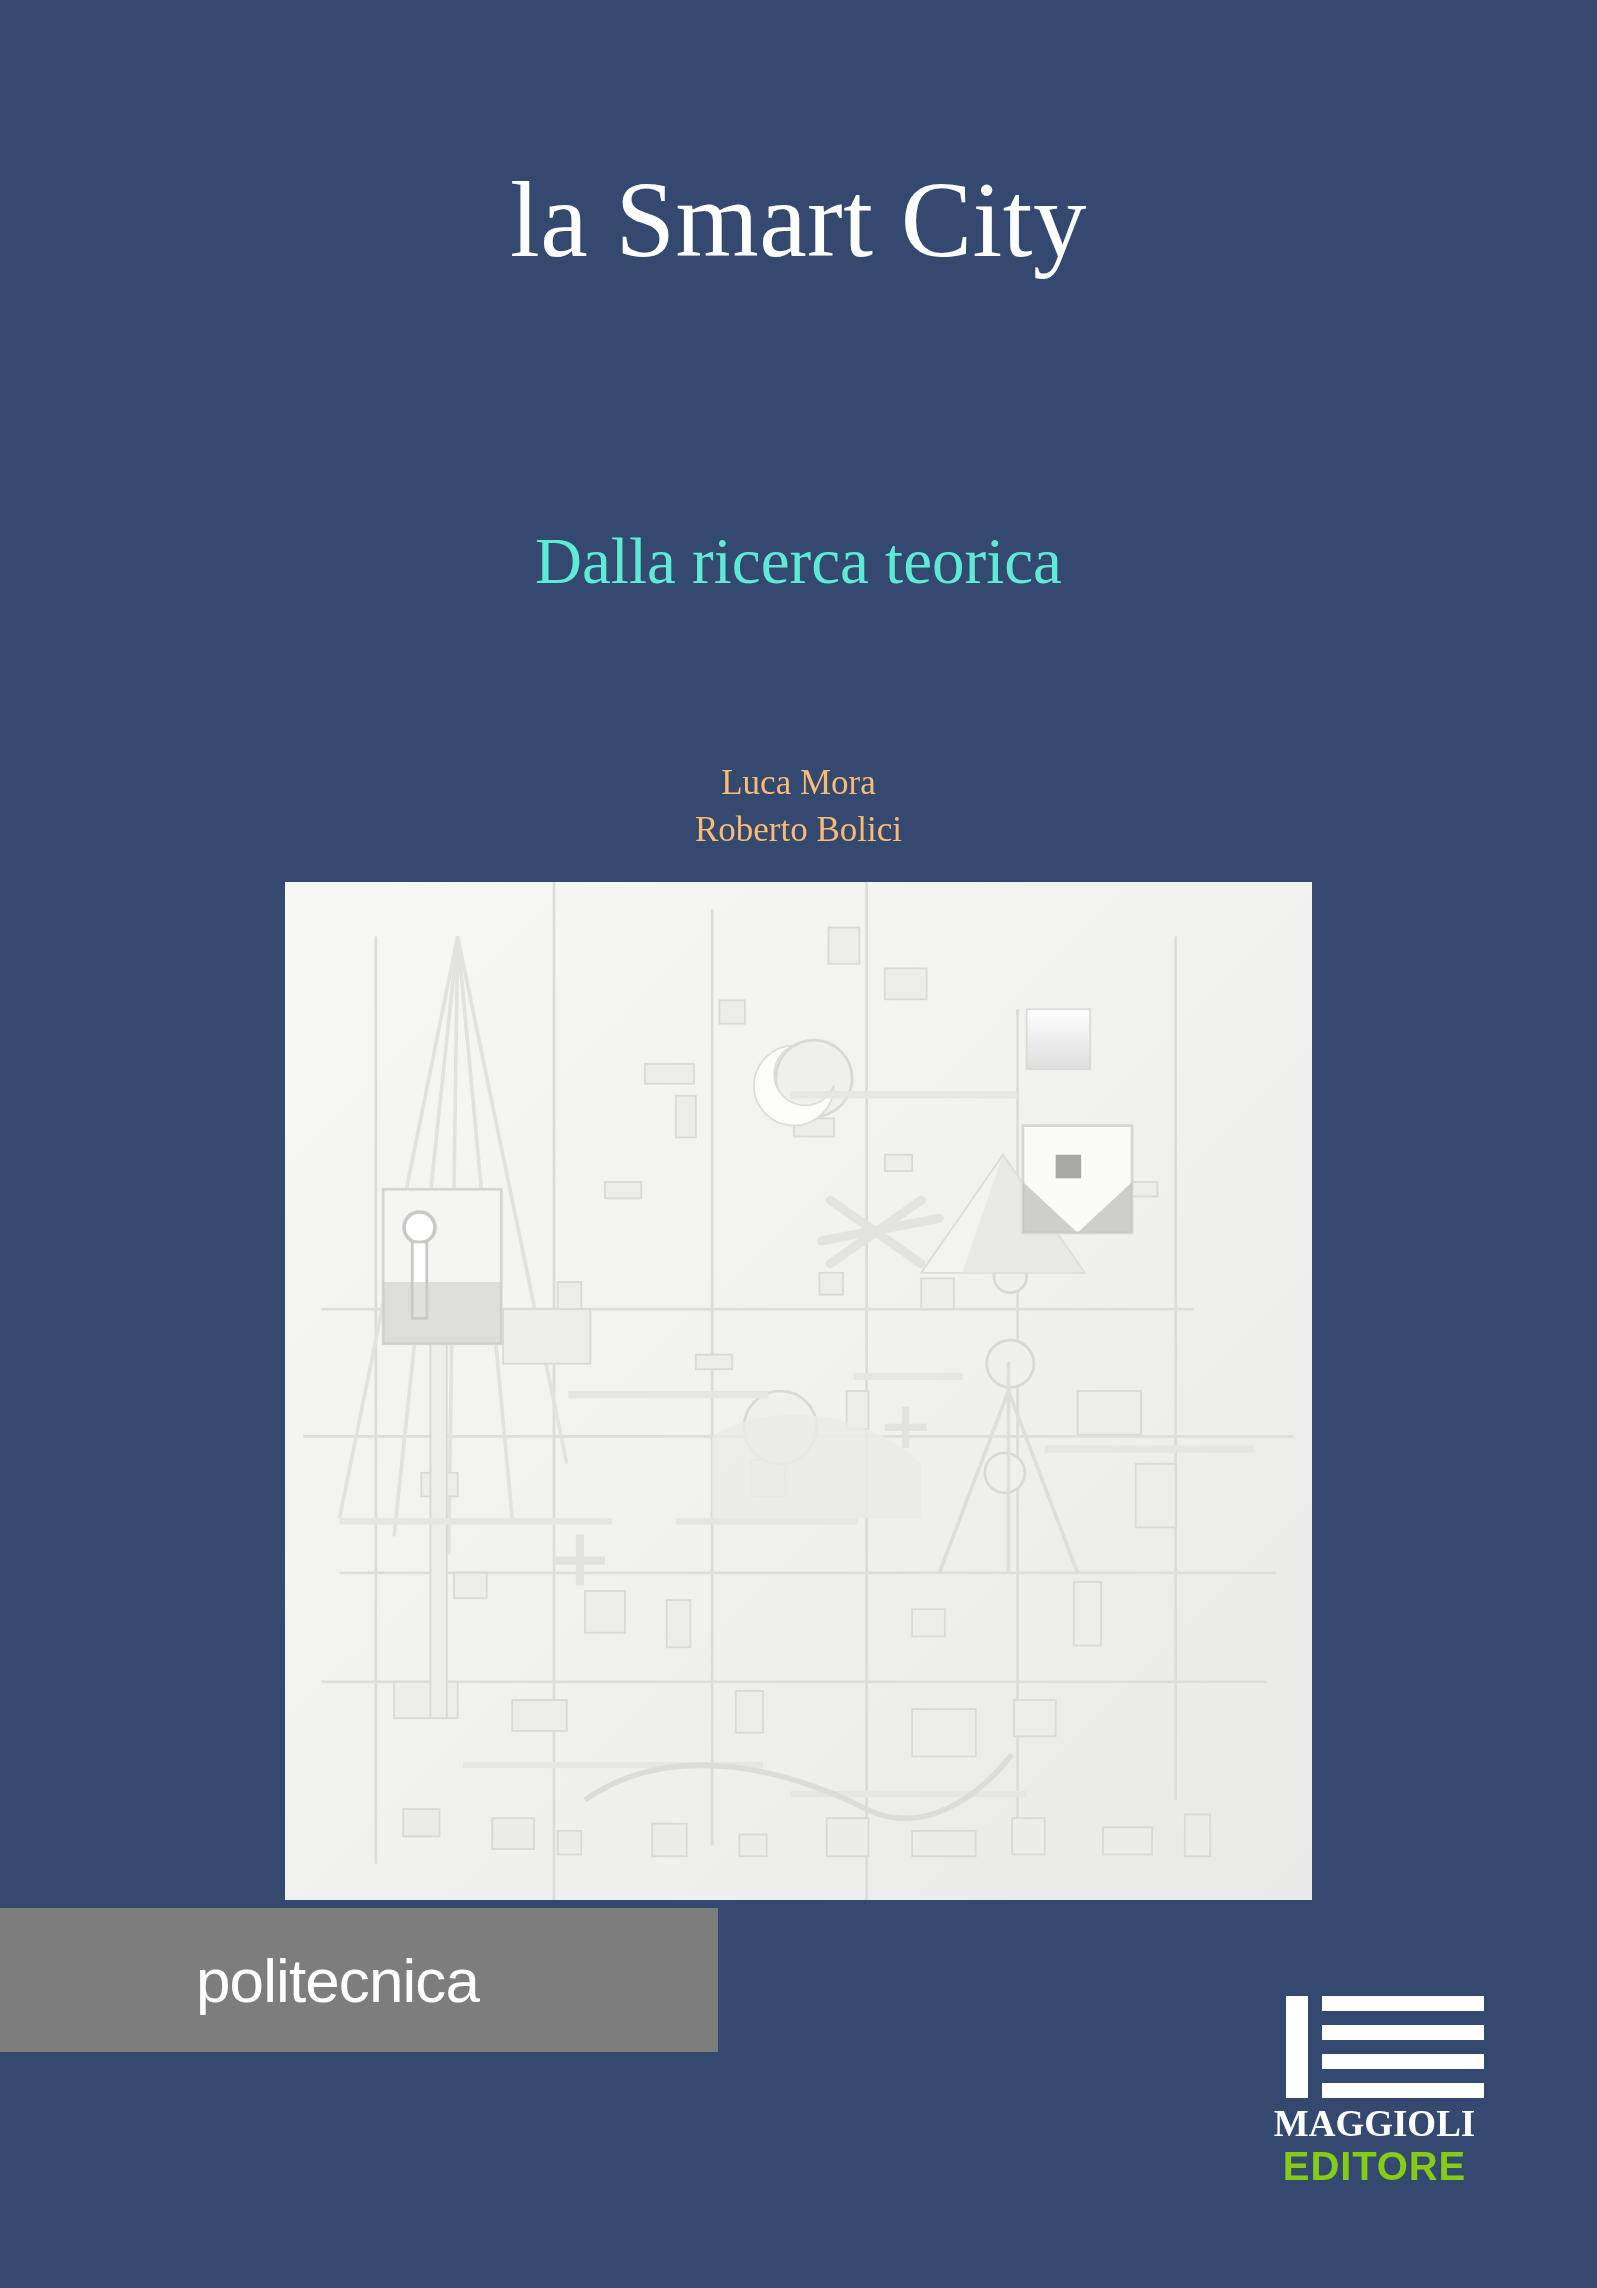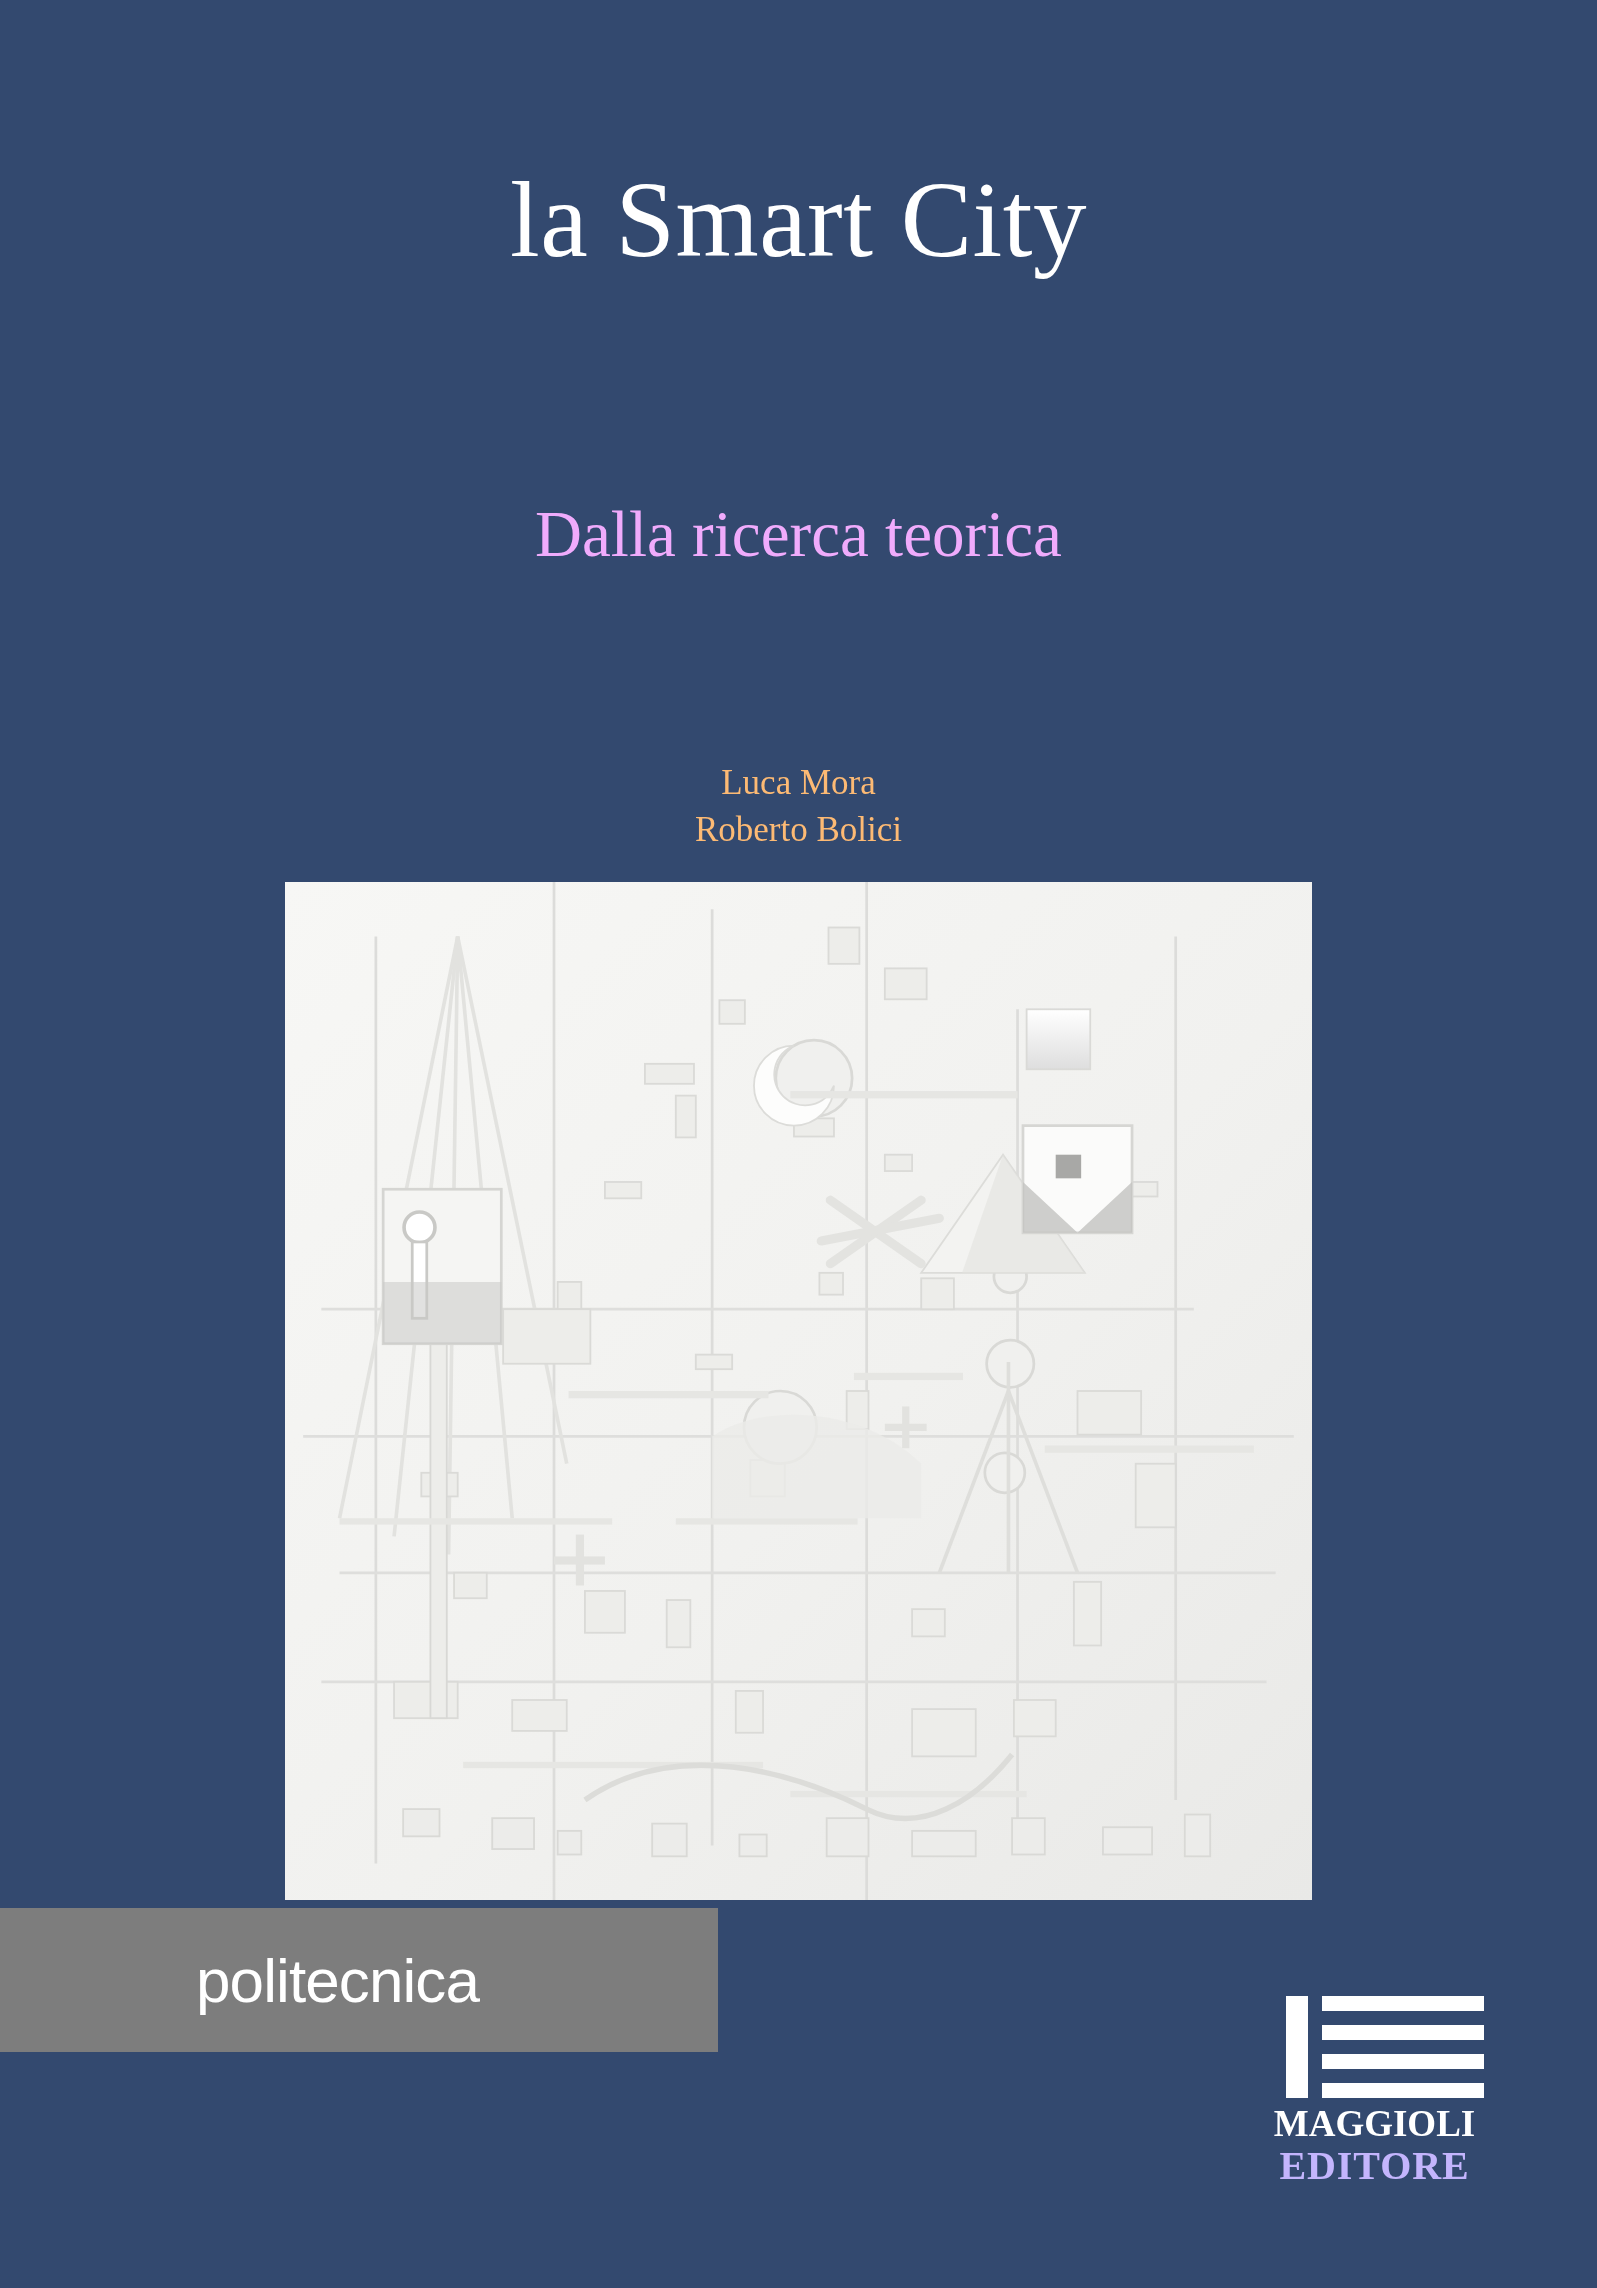--- a/index.html
+++ b/index.html
@@ -43,25 +43,26 @@
   }
 
   .subtitle-block {
     position: absolute;
     left: 0;
     top: 491px;
     width: 100%;
     text-align: center;
   }
   .subtitle-line {
-    color: #f0abfc;
+    color: #5eead4;
     font-family: "Liberation Serif", serif;
     font-size: 65px;
     line-height: 1.33;
     white-space: pre;
+    margin-top: 27px;
   }
 
   .authors-block {
     position: absolute;
     left: 0;
     top: 759px;
     width: 100%;
     text-align: center;
   }
   .author-line {
@@ -143,22 +144,22 @@
   }
   .pub-name {
     color: #ffffff;
     font-family: "Liberation Serif", serif;
     font-weight: bold;
     font-size: 37px;
     letter-spacing: 0px;
     line-height: 1.05;
   }
   .pub-sub {
-    color: #c4b5fd;
-    font-family: Liberation Serif, serif;
+    color: #84cc16;
+    font-family: Liberation Sans, sans-serif;
     font-weight: bold;
     font-size: 40px;
     letter-spacing: 0.9px;
     line-height: 1.1;
   }
 </style>
 </head>
 <body>
 
 <div class="cover">

